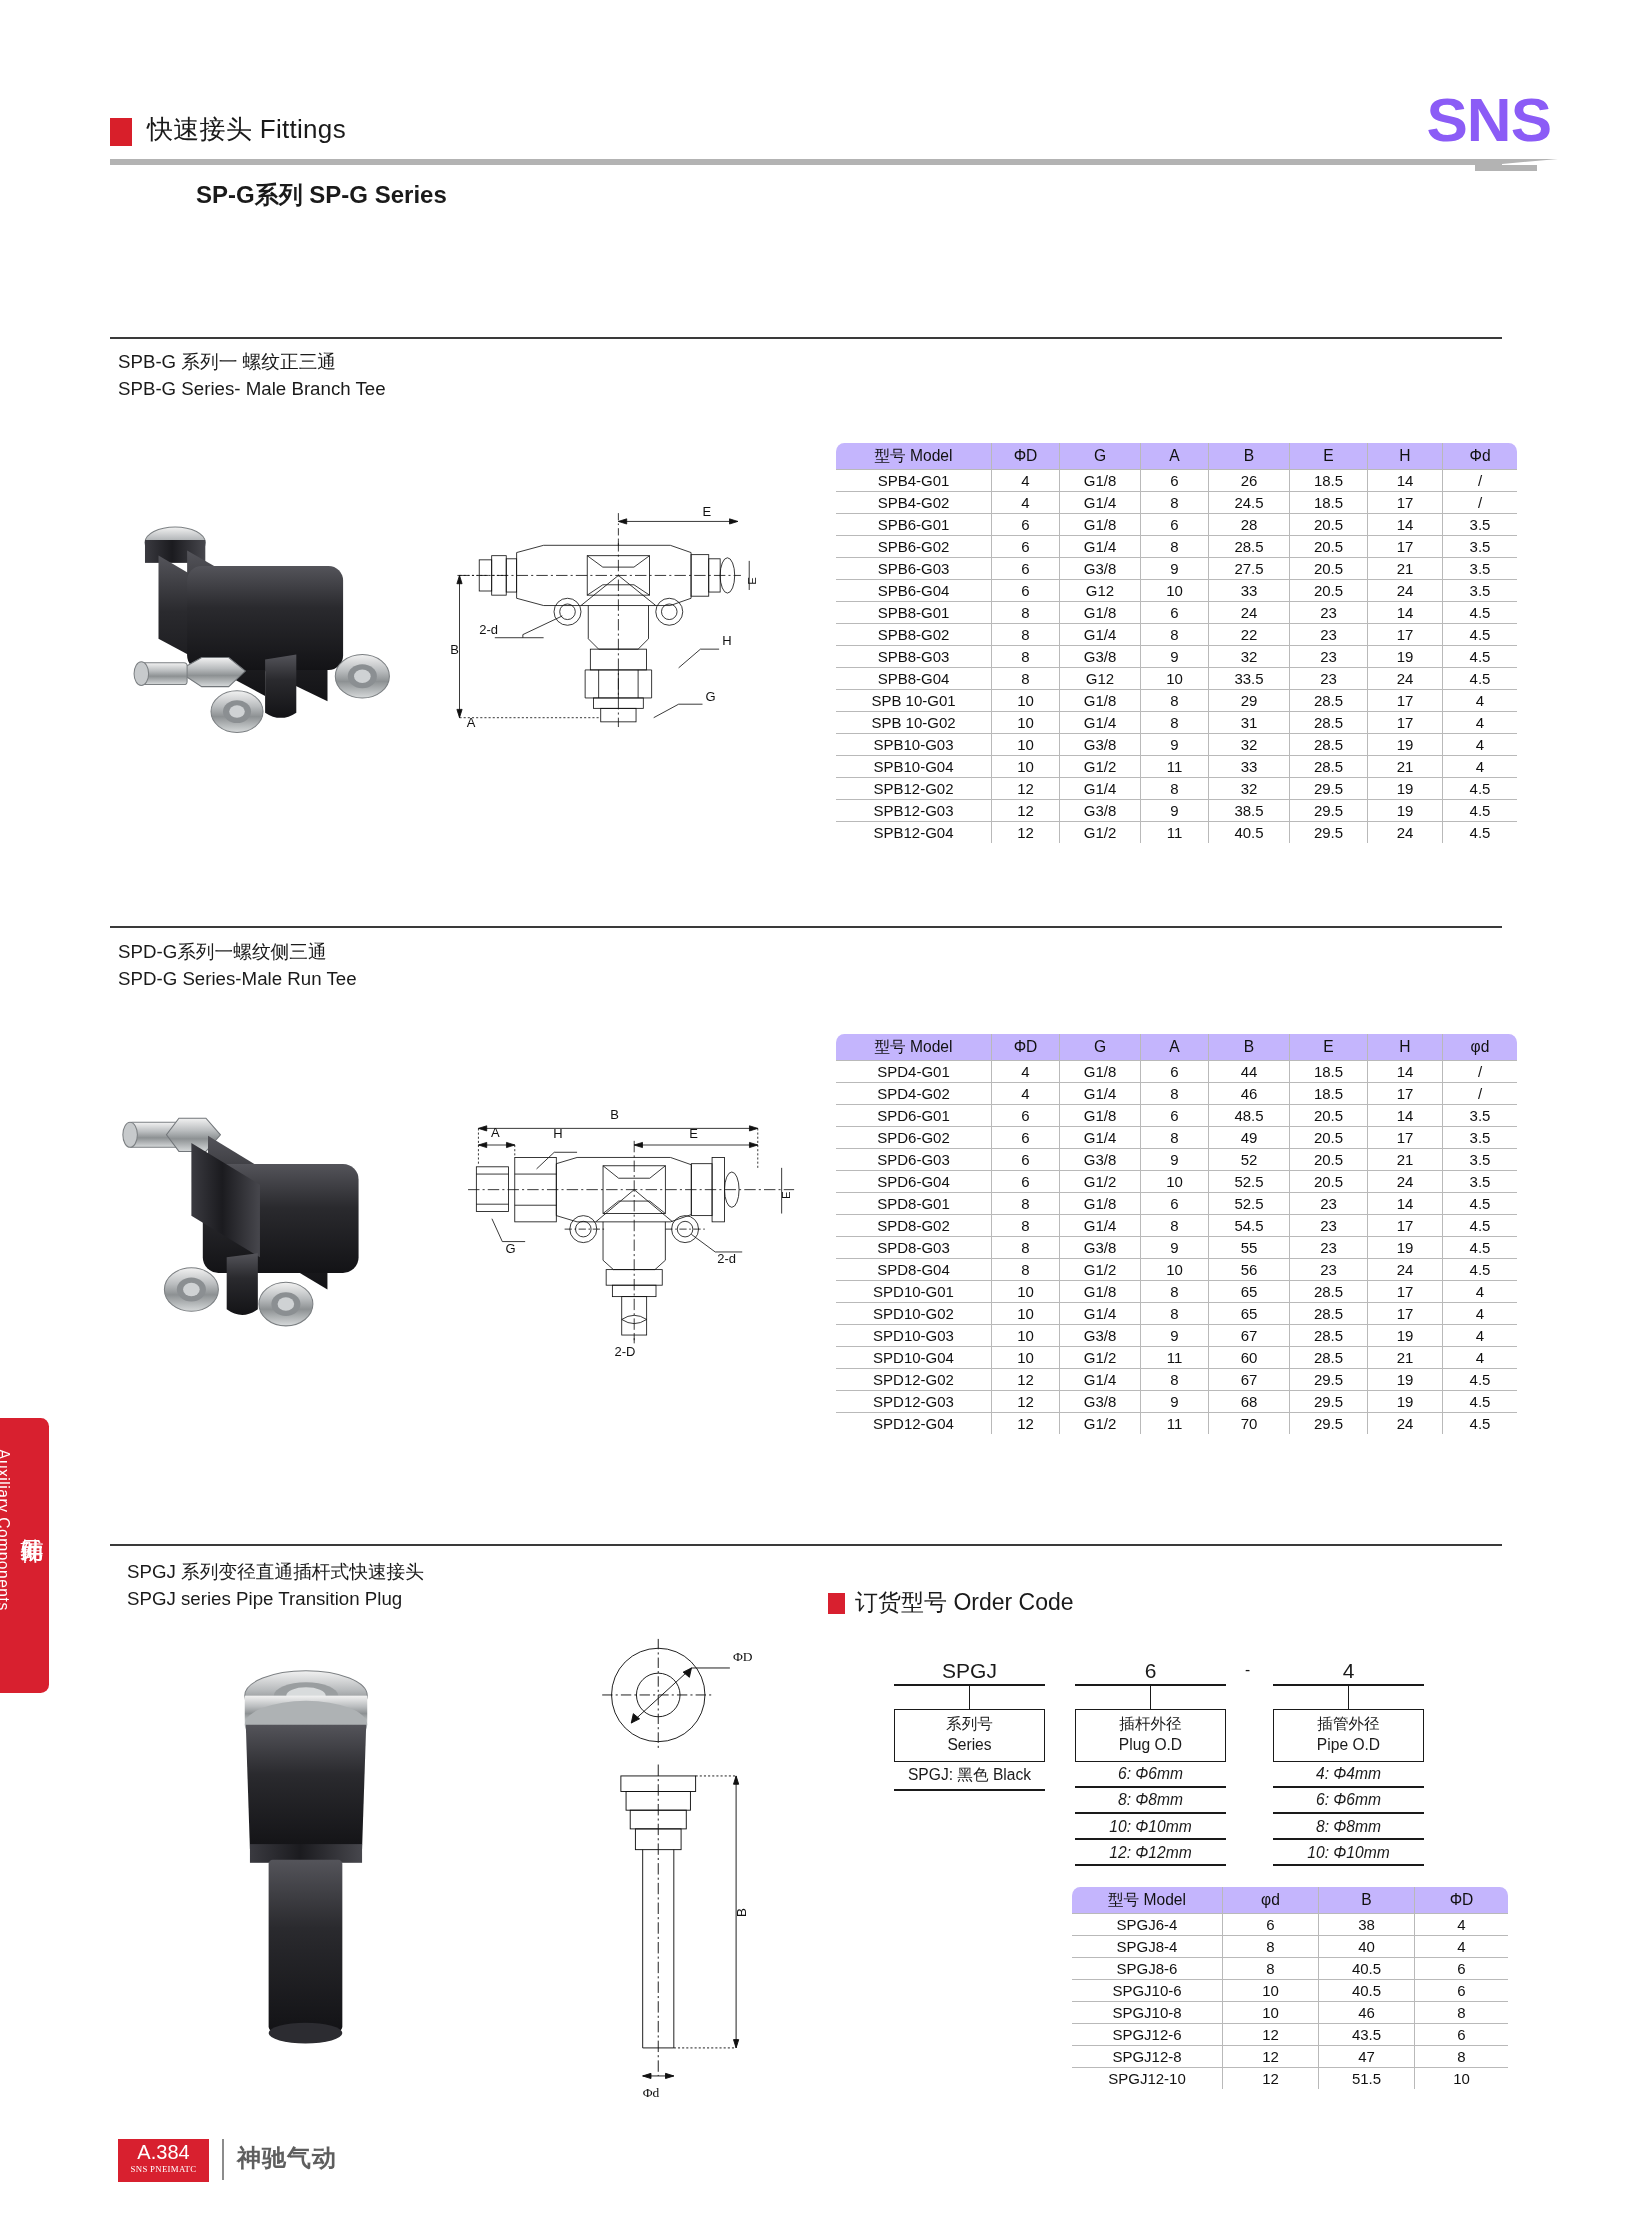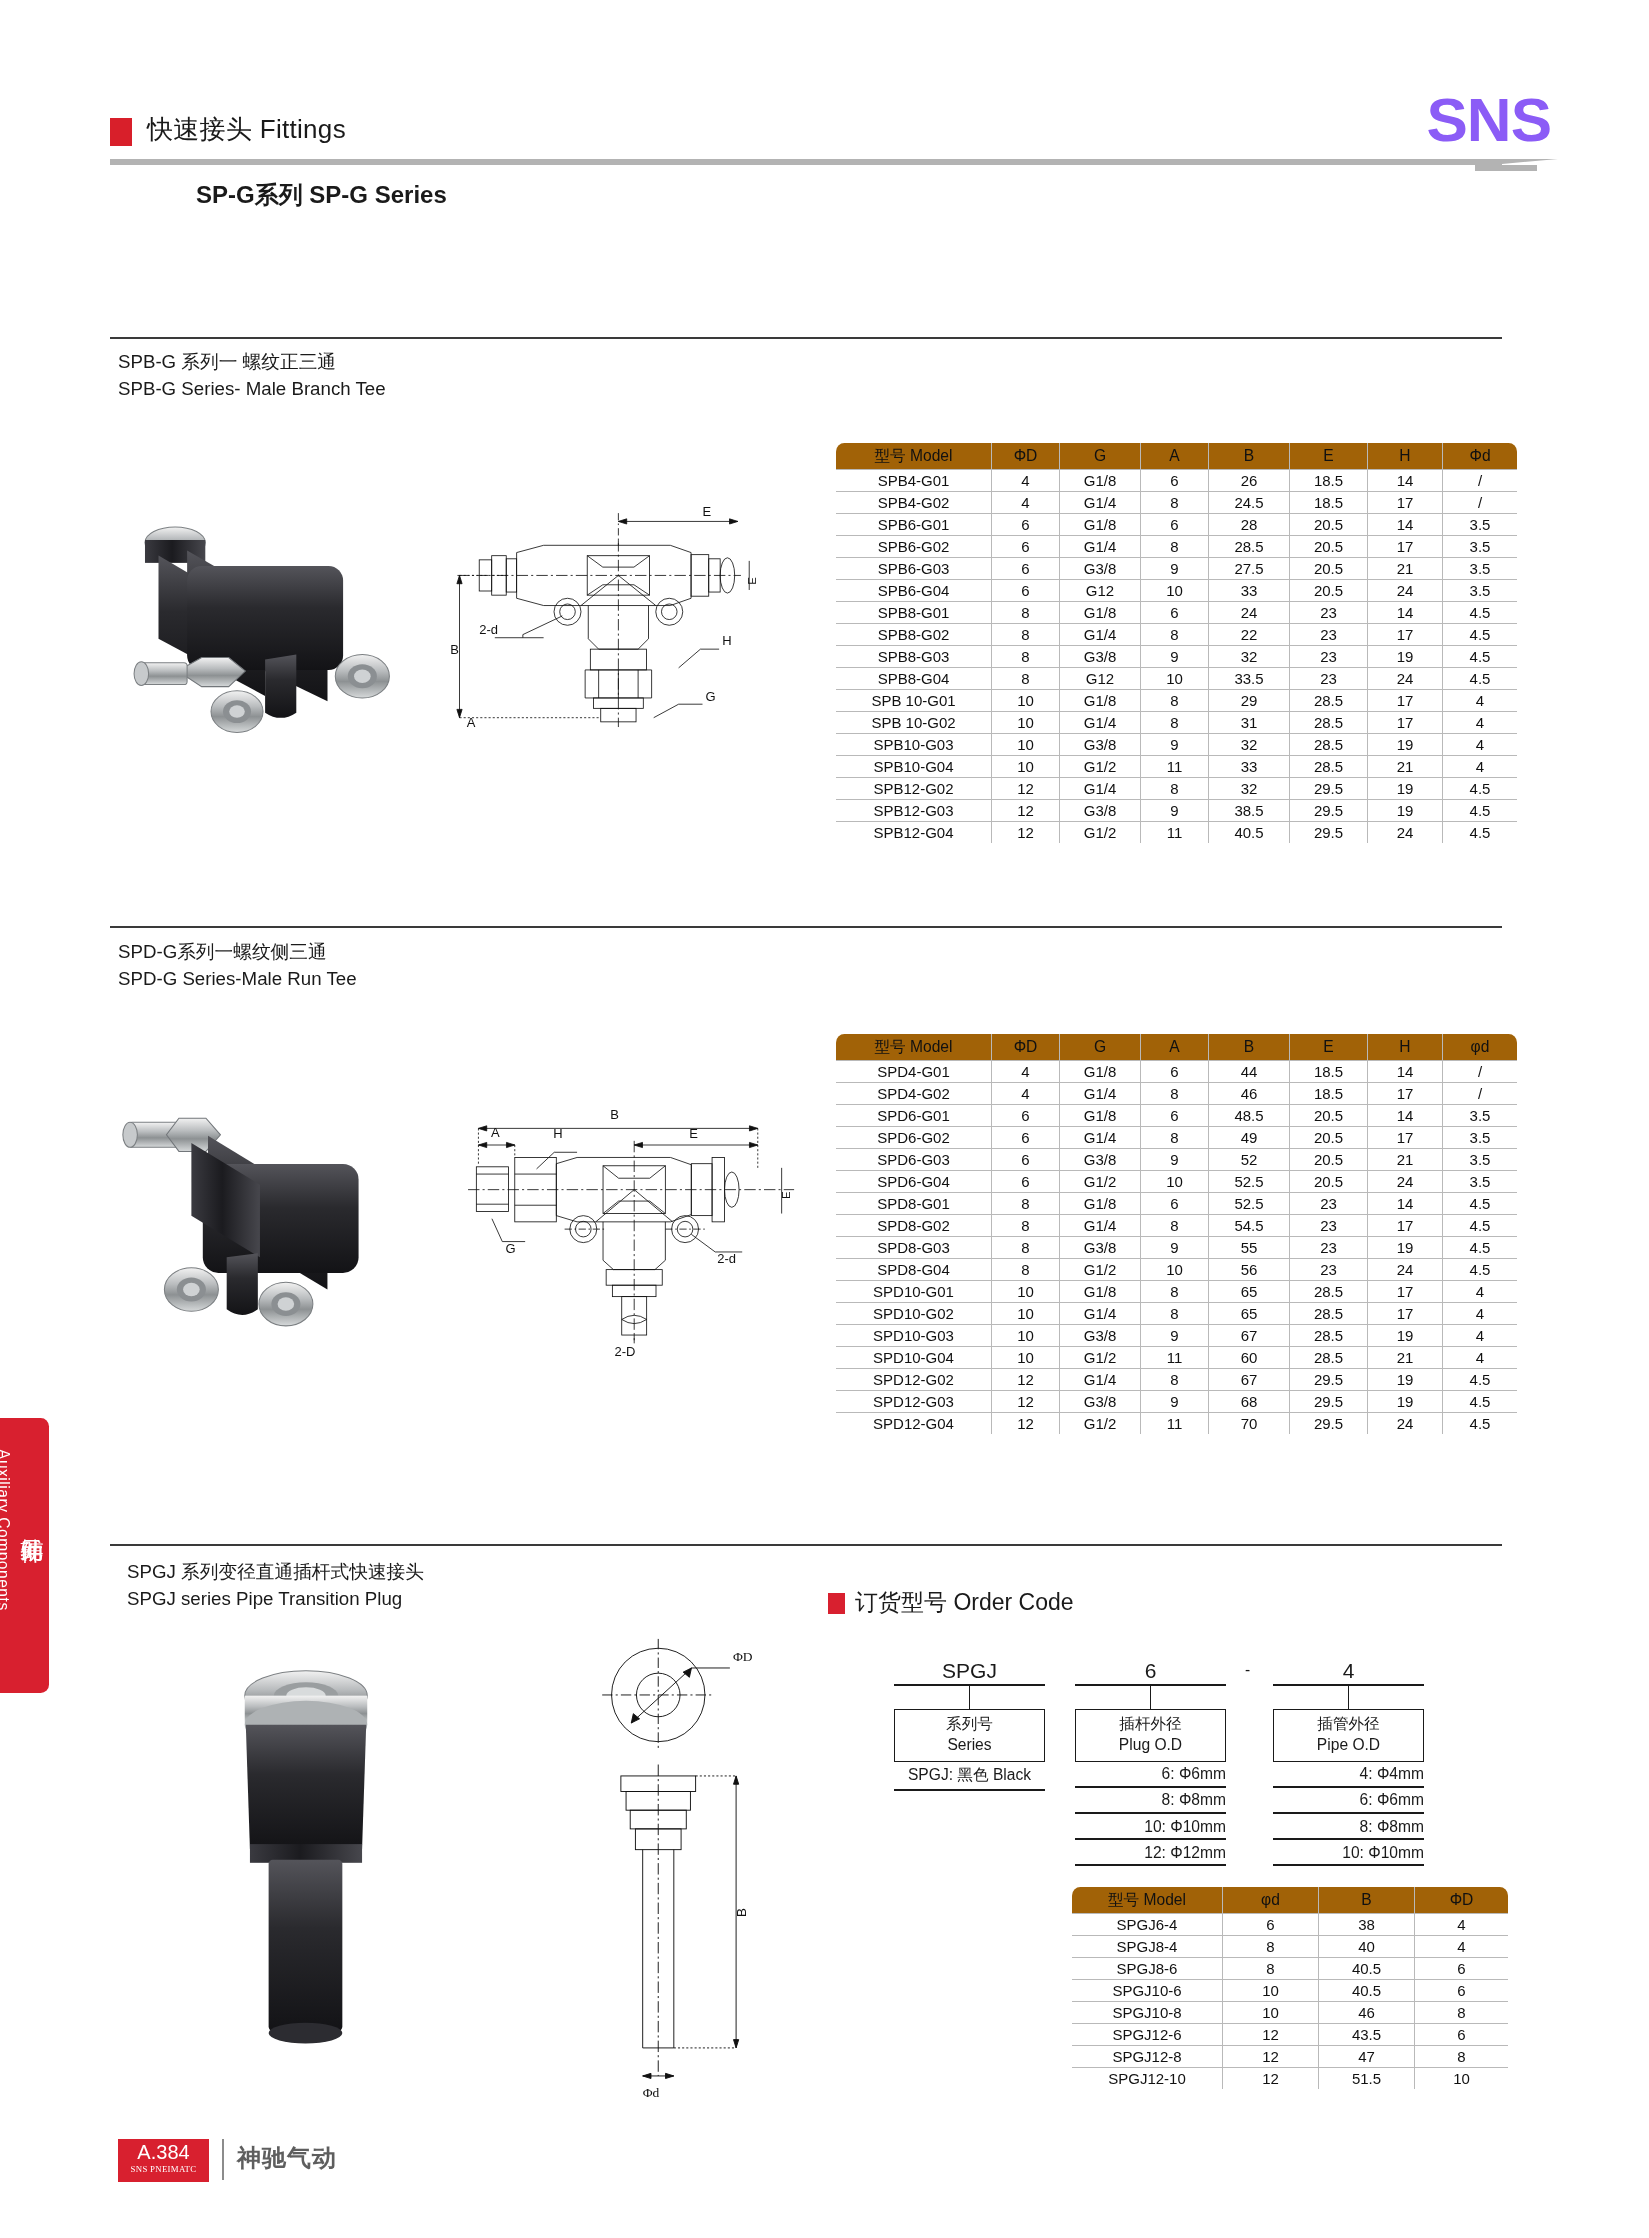--- a/index.html
+++ b/index.html
@@ -80,21 +80,21 @@
   .spec-table th, .spec-table td {
     border: 0.5px solid #b9b9b9;
     text-align: center;
     font-size: 15px;
     color: #111;
     padding: 0;
     height: 22px;
     white-space: nowrap;
   }
   .spec-table th {
-    background: #a16207;
+    background: #c4b5fd;
     font-weight: normal;
     height: 27px;
     font-size: 15.6px;
   }
   .spec-table tr:last-child td { border-bottom: none; }
   .spec-table th:first-child, .spec-table td:first-child { border-left: none; }
   .spec-table th:last-child, .spec-table td:last-child { border-right: none; }
   .spec-table thead th { border-top: none; }
 
   
@@ -114,22 +114,23 @@
   .oc-stem { width: 1.6px; height: 23px; background: #1a1a1a; margin: 0 auto; }
   .oc-box {
     border: 1.6px solid #1a1a1a; text-align: center;
     font-size: 15.6px; line-height: 1.32; padding: 4.2px 0 5.2px;
   }
   .oc-note {
     text-align: center; font-size: 15.6px; padding: 3.6px 0 2.6px;
     border-bottom: 2.1px solid #1a1a1a;
   }
   .oc-opt {
-    text-align: right; font-size: 15.6px; padding: 3.6px 0 2.6px;
+    text-align: center; font-size: 15.6px; padding: 3.6px 0 2.6px;
     border-bottom: 2.1px solid #1a1a1a;
+    font-style: italic;
   }
   .oc-dash {
     position: absolute; font-size: 15.6px;
   }
 
   
   .foot-badge {
     position: absolute; left: 118px; top: 2139px;
     width: 91px; height: 43px; background: #d8202f;
     color: #fff; text-align: center;

